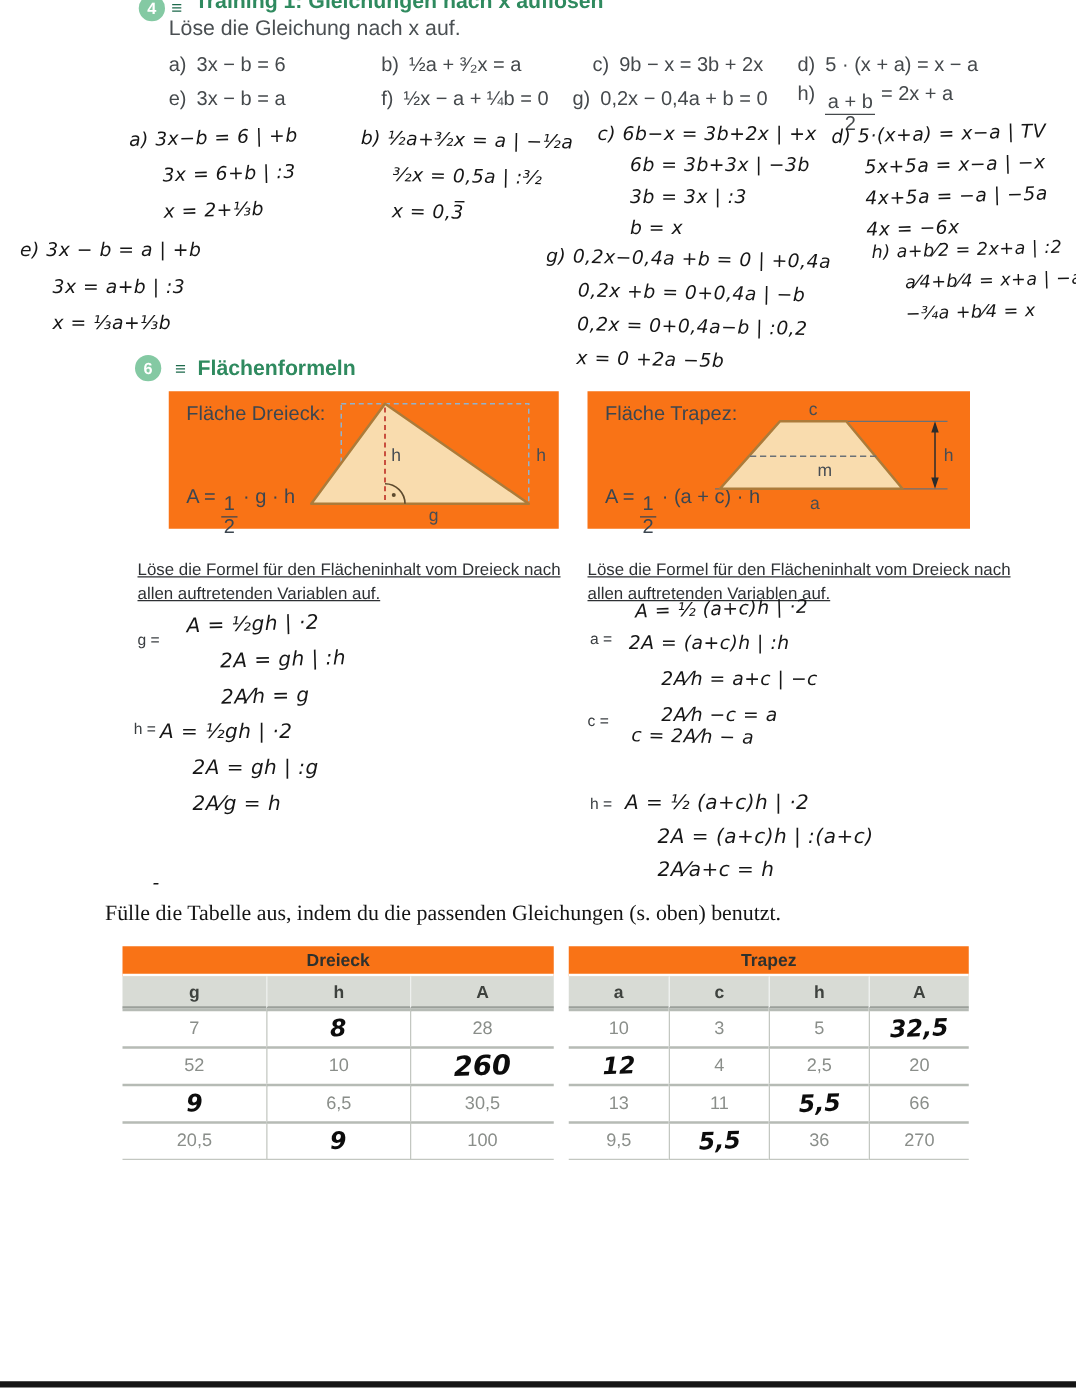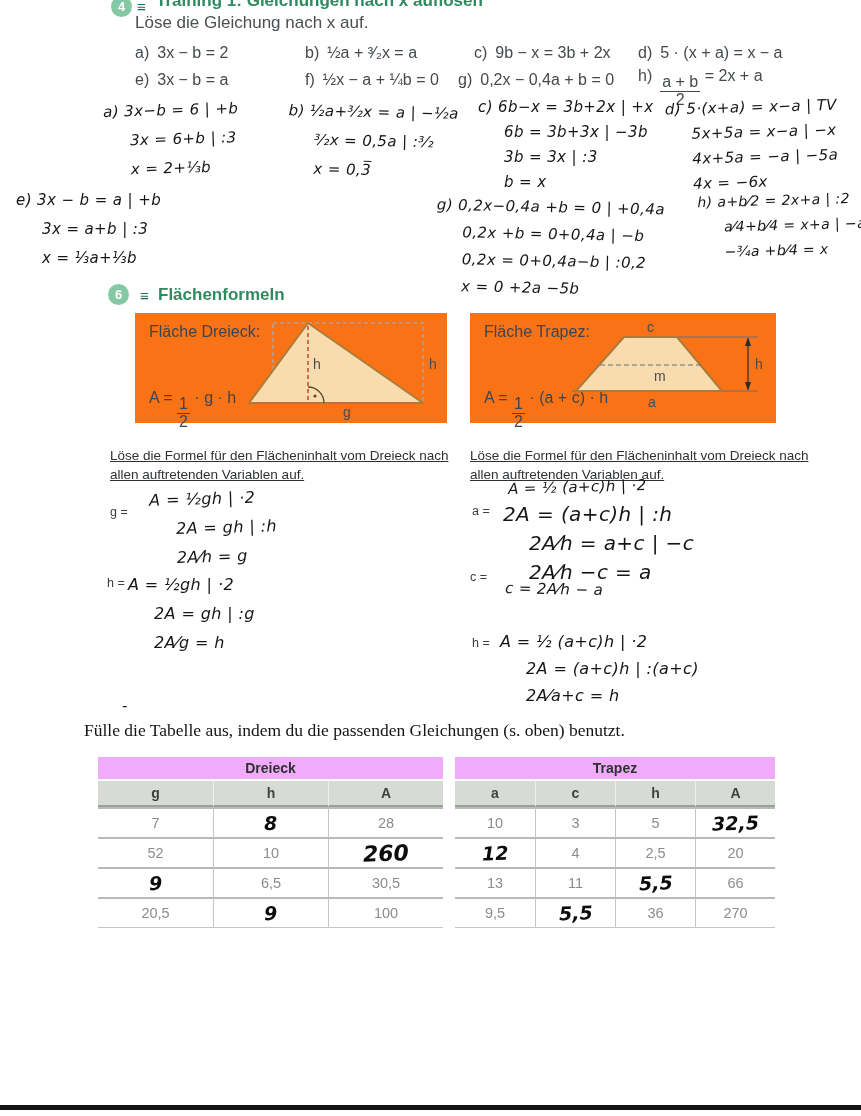--- a/index.html
+++ b/index.html
@@ -30,21 +30,21 @@
   .bluebox{background:#f97316;}
   .box-title{font-size:16px;color:#3c4650;}
   .box-formula{font-size:16px;color:#3c4650;white-space:nowrap;}
   
   .note{font-size:13.5px;color:#2e3134;width:352px;line-height:1.4;text-decoration:underline;}
   .dlabel{font-size:12.5px;color:#3a3e41;}
   
   .caption-serif{font-family:"Liberation Serif",serif;font-size:17.5px;color:#141414;white-space:nowrap;}
   
   .wtab{border-collapse:separate;border-spacing:0;table-layout:fixed;}
-  .wtab .ttl th{background:#f0abfc;color:#2e312e;font-size:14px;font-weight:bold;height:20px;
+  .wtab .ttl th{background:#f97316;color:#2e312e;font-size:14px;font-weight:bold;height:20px;
                 border-bottom:2px solid #ffffff;}
   .wtab .hdr th{background:#d8dbd5;color:#3e423e;font-size:14px;font-weight:bold;height:22px;
                 border-bottom:2px solid #9ba09a;}
   .wtab .hdr th+th{border-left:1px solid #eef0ee;}
   .wtab td{height:26px;text-align:center;color:#8a8e8a;font-size:14.5px;
            border-top:2px solid #b6bbb5;background:#fff;}
   .wtab tr.row td+td{border-left:1px solid #c3c7c1;}
   .wtab tr.row:first-of-type td{border-top:none;}
   .wtab tr.last td{border-bottom:1px solid #c3c7c1;}
   .hwv{font-family:"DejaVu Sans",sans-serif;font-style:italic;font-weight:bold;color:#0c0c0c;
@@ -59,21 +59,21 @@
 <div class="page">
 
   <div class="abs circle" style="left:111px;top:-4px;">
     <span>4</span>
   </div>
   <span class="abs menu-ic" style="left:137px;top:-2px;">≡</span>
   <div class="abs green-title" style="left:156px;top:-9px;">Training 1: Gleichungen nach x auflösen</div>
   <div class="abs sub" style="left:135px;top:13px;">Löse die Gleichung nach x auf.</div>
 
   <span class="abs eq" style="left:135px;top:44px;">
-    <span class="lbl">a)</span><span>3x − b = 2</span></span>
+    <span class="lbl">a)</span><span>3x − b = 6</span></span>
   <span class="abs eq" style="left:305px;top:44px;">
     <span class="lbl">b)</span><span>½a + ³⁄₂x = a</span></span>
   <span class="abs eq" style="left:474px;top:44px;">
     <span class="lbl">c)</span><span>9b − x = 3b + 2x</span></span>
   <span class="abs eq" style="left:638px;top:44px;">
     <span class="lbl">d)</span><span>5 · (x + a) = x − a</span></span>
 
   <span class="abs eq" style="left:135px;top:71px;">
     <span class="lbl">e)</span><span>3x − b = a</span></span>
   <span class="abs eq" style="left:305px;top:71px;">
@@ -191,21 +191,21 @@
   <span class="abs dlabel" style="left:107px;top:576px;">h =</span>
   <div class="abs hw hwb" style="left:128px;top:570px;font-size:16px;">
     <div>A = ½gh   | ·2</div>
     <div>2A = gh   | :g</div>
     <div>2A⁄g = h</div>
   </div>
   <span class="abs hw" style="left:122px;top:697px;">-</span>
 
   <div class="abs hw rot1" style="left:508px;top:478px;font-size:15px;">A = ½ (a+c)h  | ·2</div>
   <span class="abs dlabel" style="left:472px;top:504px;">a =</span>
-  <div class="abs hw hwb" style="left:503px;top:500px;font-size:20px;">
+  <div class="abs hw hwb" style="left:503px;top:500px;font-size:15px;">
     <div>2A = (a+c)h     | :h</div>
     <div>2A⁄h = a+c      | −c</div>
     <div>2A⁄h  −c = a</div>
   </div>
   <span class="abs dlabel" style="left:470px;top:570px;">c =</span>
   <div class="abs hw rot2" style="left:505px;top:580px;font-size:15px;">c = 2A⁄h − a</div>
   <span class="abs dlabel" style="left:472px;top:636px;">h =</span>
   <div class="abs hw hwb lh27" style="left:500px;top:628px;font-size:16px;">
     <div>A  =  ½ (a+c)h   | ·2</div>
     <div>2A  = (a+c)h     | :(a+c)</div>

